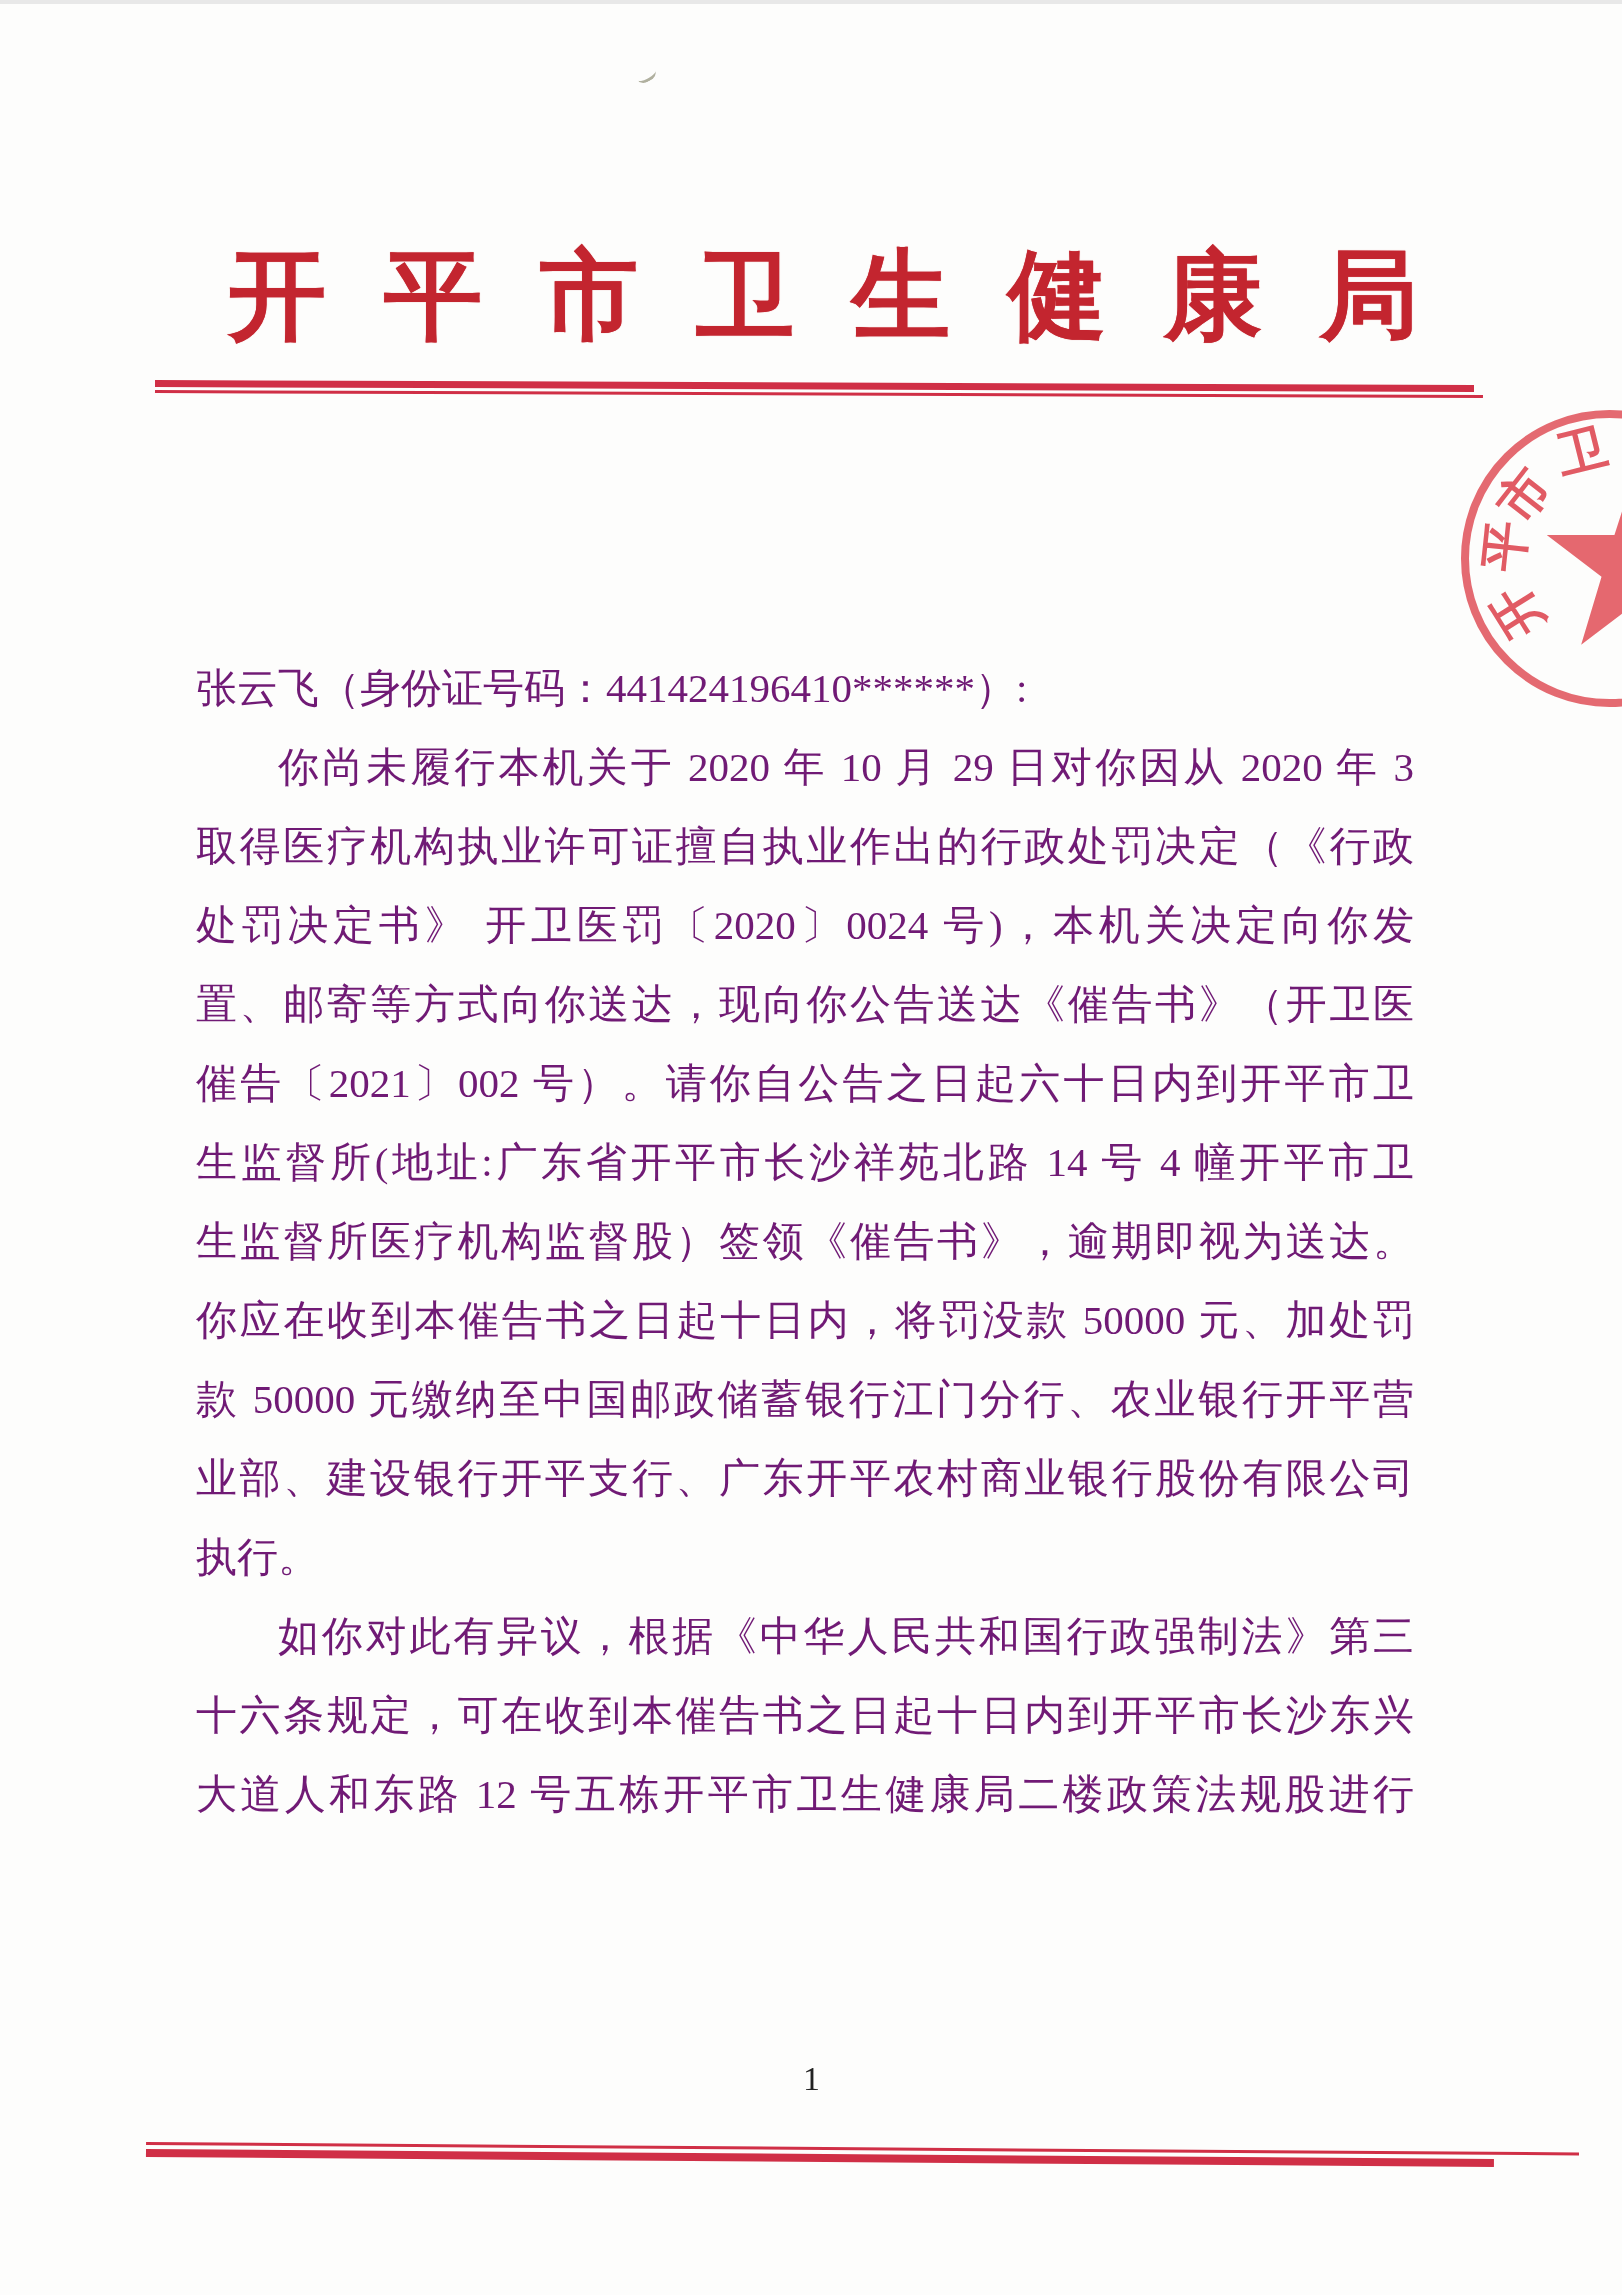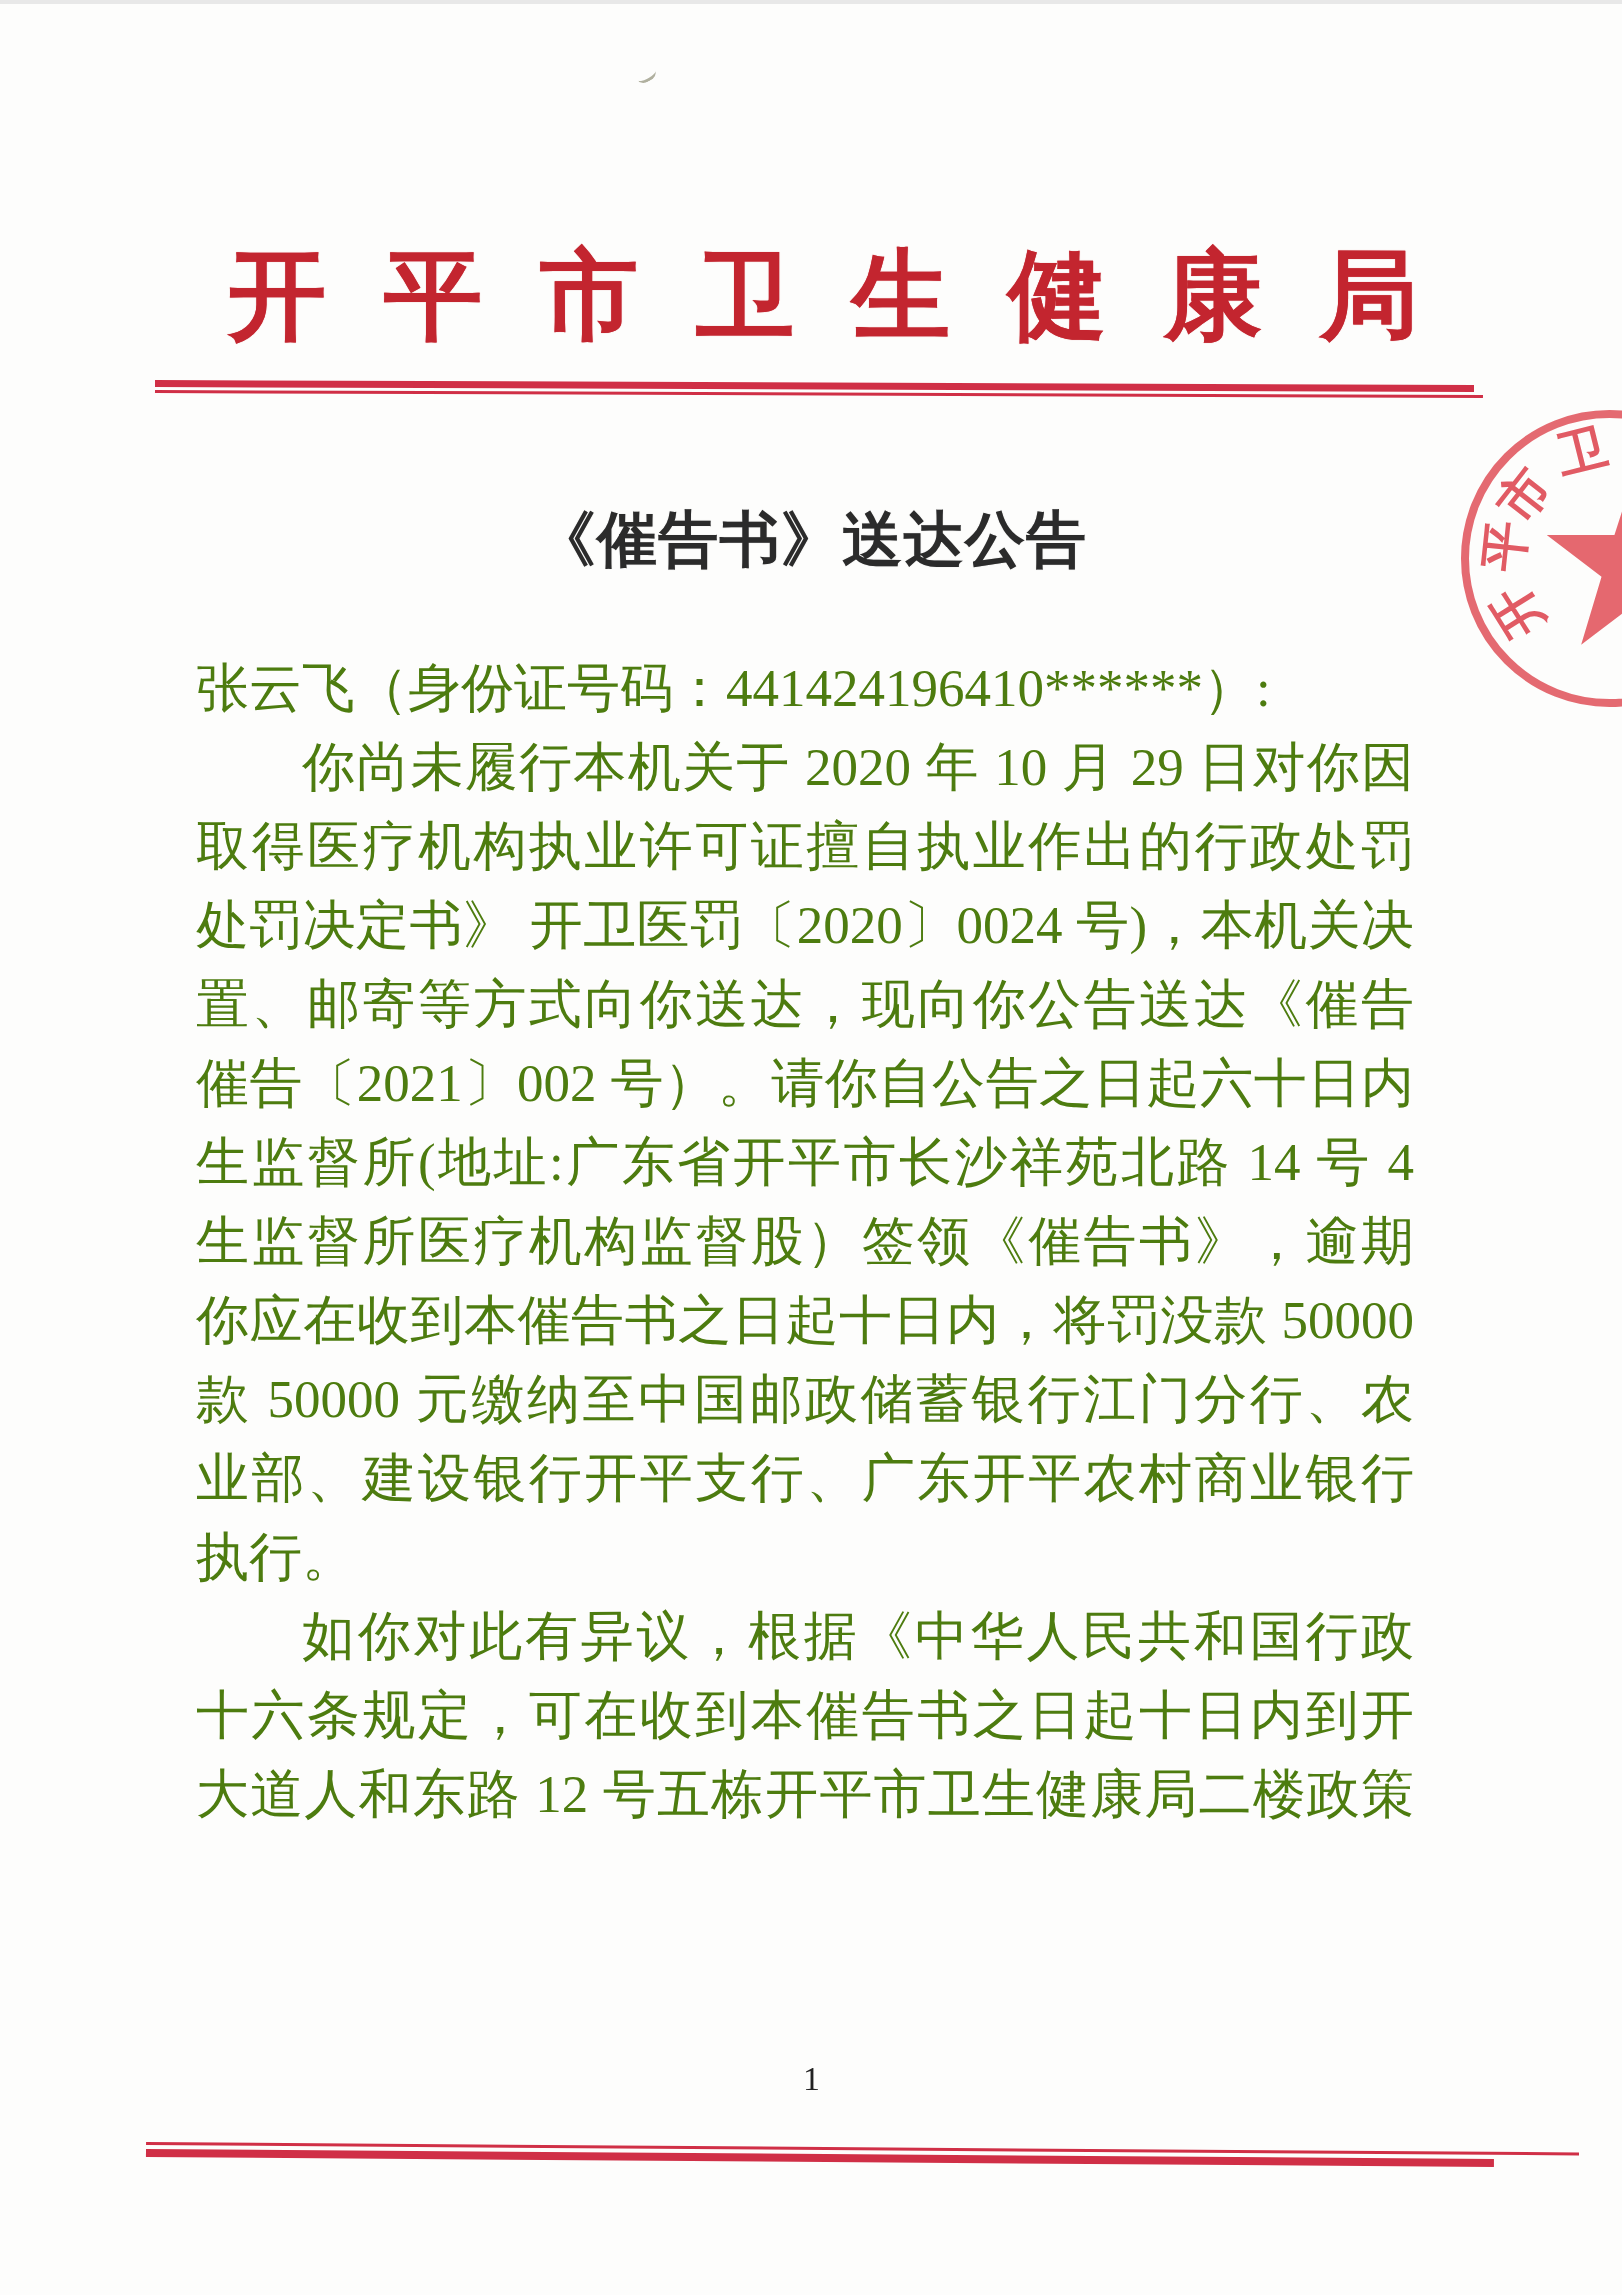--- a/index.html
+++ b/index.html
@@ -34,21 +34,21 @@
   
   .doc-title{
     position:absolute;left:0;top:496px;width:1623px;
     text-align:center;font-size:60px;font-weight:bold;color:#2b2b2b;
     letter-spacing:1.3px;
     text-shadow:0 0 0.7px #44444480;
   }
   
   .body-block{
     position:absolute;left:196px;top:645px;width:1218px;
-    font-size:53px;color:#4d7c0f;
+    font-size:41px;color:#701a75;
   }
   .t-line{
     height:79px;line-height:79px;white-space:nowrap;
     text-align:justify;text-align-last:justify;text-justify:inter-character;
     white-space:normal;overflow:hidden;
   }
   .t-line.salutation{text-align:left;text-align-last:left;}
   .t-line.indent{text-indent:2em;}
   .t-line.para-end{text-align:center;text-align-last:left;}
   .page-number{
@@ -90,21 +90,20 @@
 
   <div class="artifact-mark"></div>
 
   <div class="agency-title">开平市卫生健康局</div>
 
   <div class="header-rules">
     <div class="rule-thick-top"></div>
     <div class="rule-thin-bottom"></div>
   </div>
 
-  <div class="doc-title">《催告书》送达公告</div>
 
   <div class="body-block">
     <div class="t-line salutation">张云飞（身份证号码：441424196410******）:</div>
     <div class="t-line indent">你尚未履行本机关于 2020 年 10 月 29 日对你因从 2020 年 3</div>
     <div class="t-line">取得医疗机构执业许可证擅自执业作出的行政处罚决定（《行政</div>
     <div class="t-line">处罚决定书》 开卫医罚〔2020〕0024 号)，本机关决定向你发</div>
     <div class="t-line">置、邮寄等方式向你送达，现向你公告送达《催告书》（开卫医</div>
     <div class="t-line">催告〔2021〕002 号）。请你自公告之日起六十日内到开平市卫</div>
     <div class="t-line">生监督所(地址:广东省开平市长沙祥苑北路 14 号 4 幢开平市卫</div>
     <div class="t-line">生监督所医疗机构监督股）签领《催告书》，逾期即视为送达。</div>

